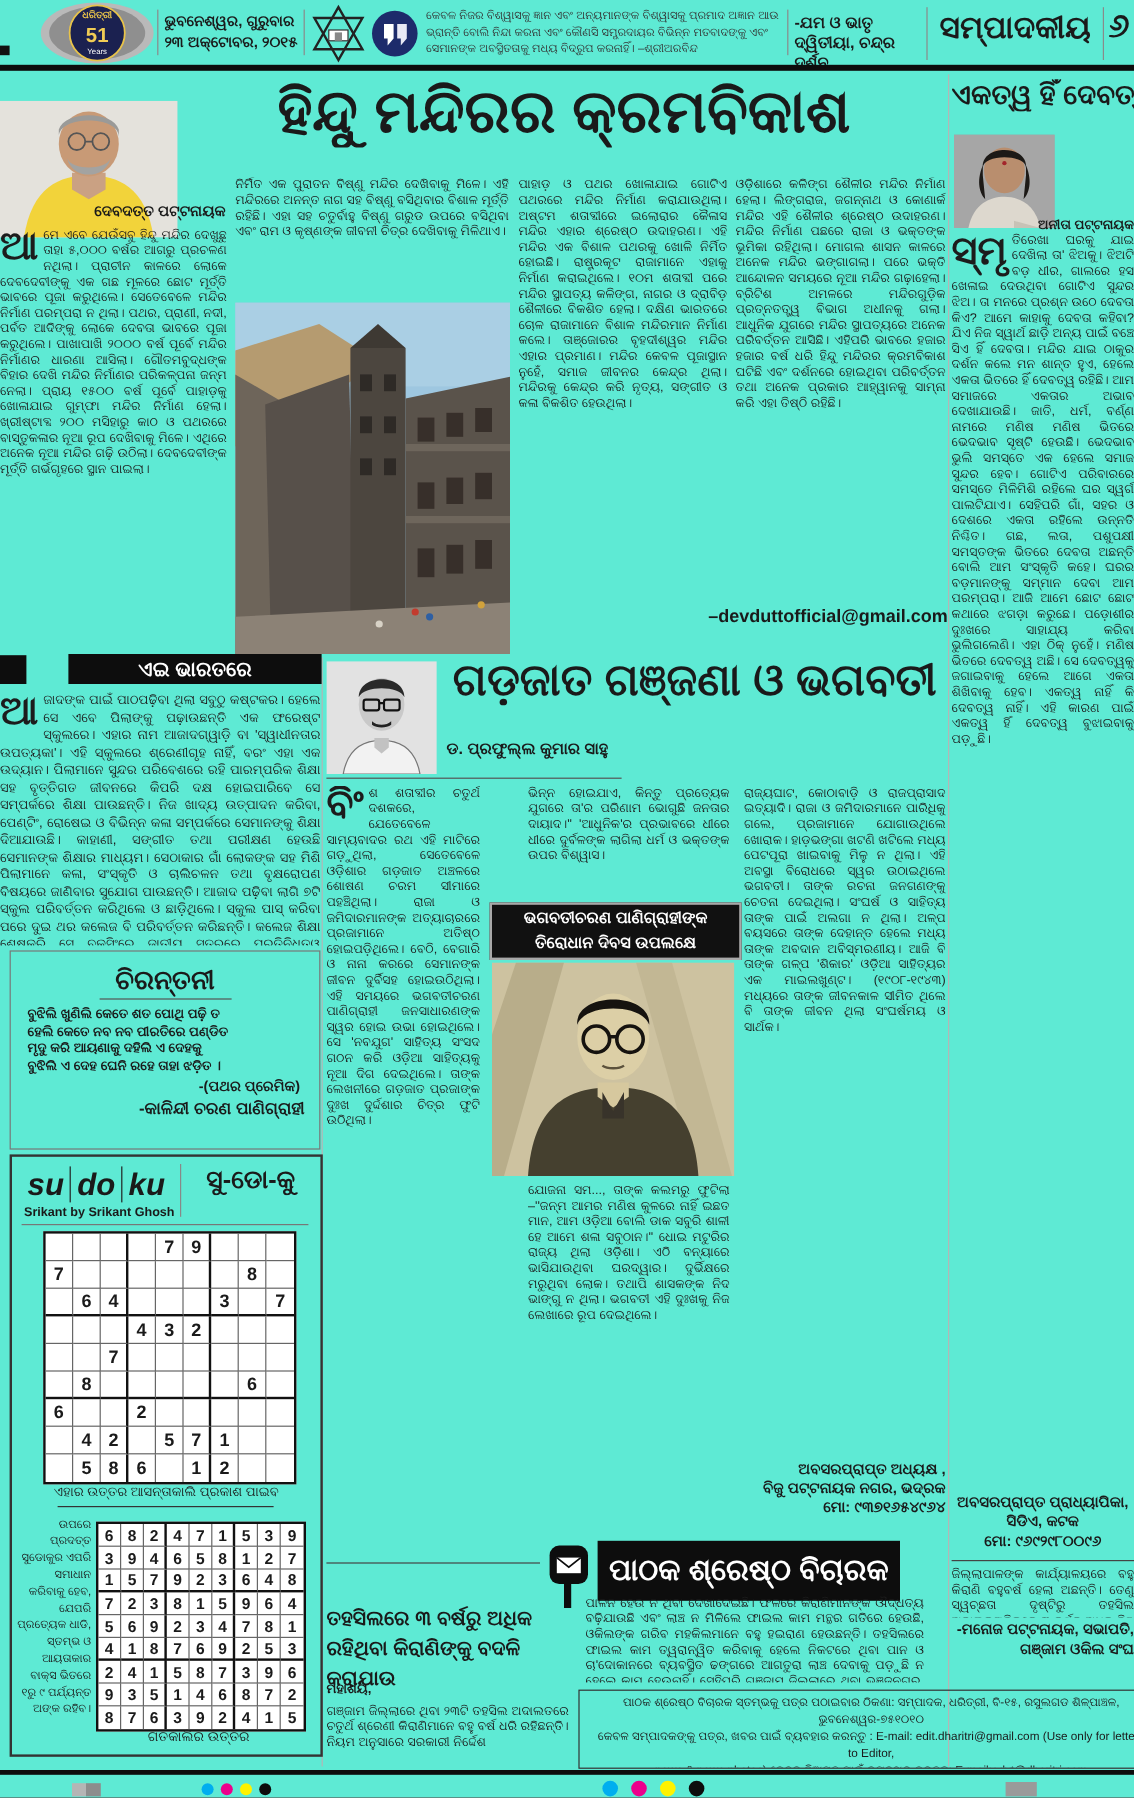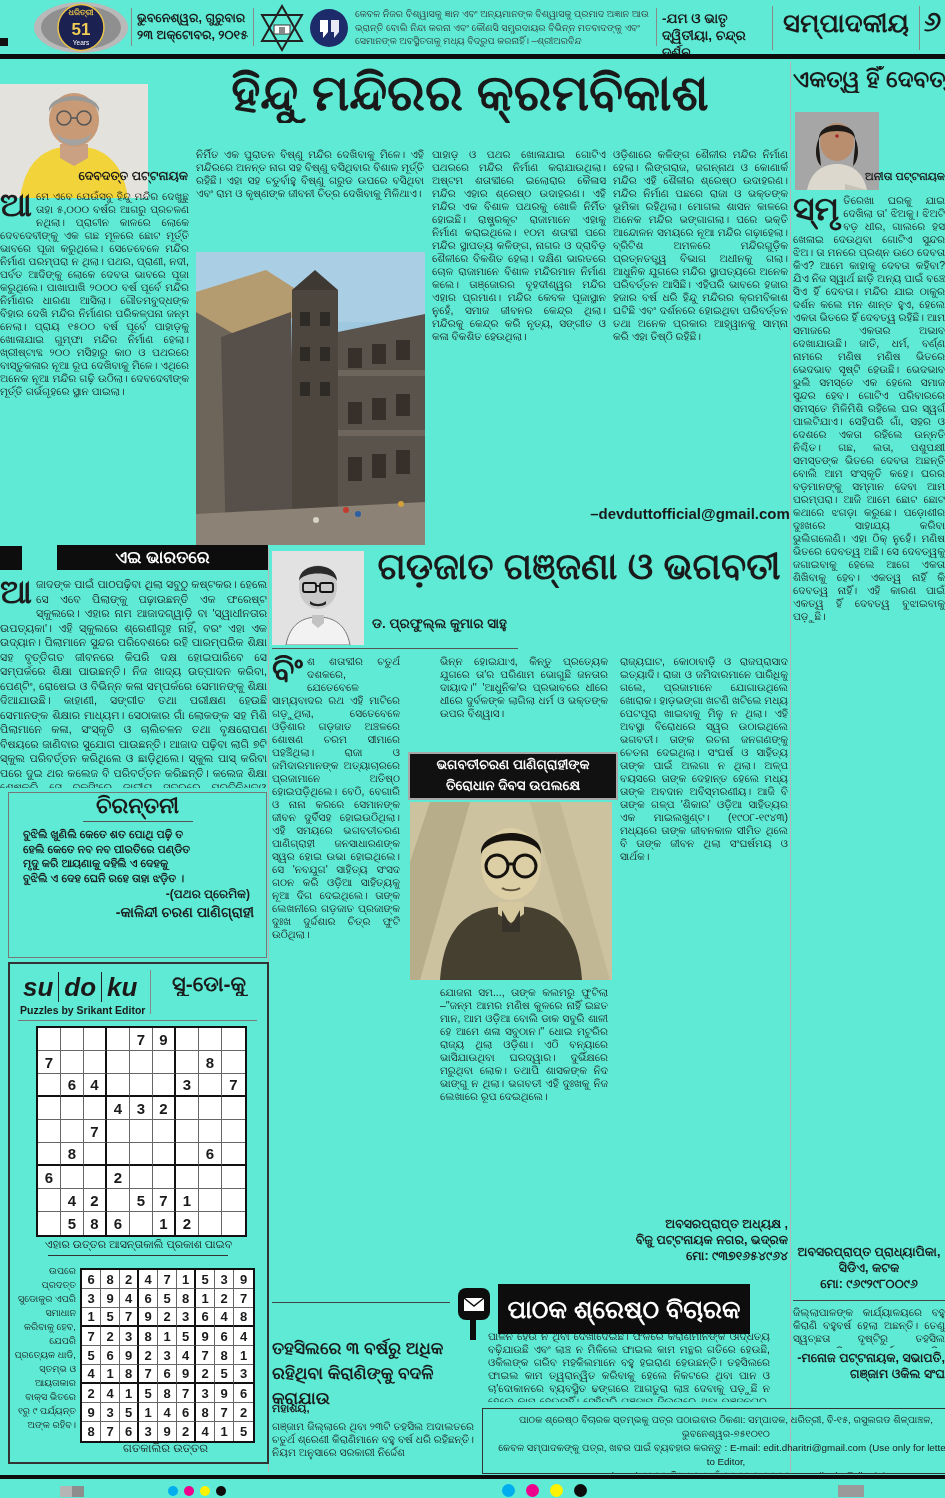--- a/index.html
+++ b/index.html
@@ -30,34 +30,34 @@
   #main-col1{left:0;top:190px;width:189px;height:352px;}
   #main-col2top{left:196px;top:148px;width:228px;height:101px;}
   #temple-photo{left:196px;top:252px;}
   #main-col3{left:432px;top:148px;width:174px;height:396px;}
   #main-col4{left:613px;top:148px;width:175px;height:352px;}
   #main-email{left:590px;top:505px;width:200px;font-weight:bold;font-size:15px;text-align:center;}
   
   #right-vrule{left:790px;top:62px;width:1px;height:1410px;background:#b5b5b5;}
   #right-headline{left:793px;top:66px;width:152px;font-size:23px;font-weight:bold;text-align:center;white-space:nowrap;overflow:hidden;}
   #anita-photo{left:795px;top:112px;}
-  #right-author{left:856px;top:170px;width:89px;font-weight:bold;font-size:11px;text-align:right;}
+  #right-author{left:856px;top:182px;width:89px;font-weight:bold;font-size:11px;text-align:right;}
   #right-body{left:793px;top:194px;width:152px;height:1048px;}
   #right-sign{left:793px;top:1244px;width:152px;text-align:center;}
   #right-divider{left:793px;top:1300px;width:152px;height:1px;background:#444;}
   #letters-right-body{left:793px;top:1306px;width:152px;height:42px;}
   #letters-right-sign{left:793px;top:1350px;width:152px;}
   
   #left-vrule{left:268px;top:548px;width:1px;height:924px;background:#b5b5b5;}
   #bharat-sq{left:0;top:546px;width:22px;height:24px;background:#0d0d0d;}
   #bharat-banner{left:57px;top:545px;width:211px;height:25px;background:#0d0d0d;color:#fff;
                  font-weight:bold;font-size:17px;text-align:center;line-height:25px;}
   #bharat-body{left:0;top:577px;width:267px;height:211px;font-size:11px;line-height:14.5px;}
   #chirantani-box{left:8px;top:792px;width:257px;height:164px;border:1px solid #777;}
-  #chir-title{margin-top:0;text-align:center;font-size:22px;font-weight:bold;}
+  #chir-title{margin-top:11px;text-align:center;font-size:22px;font-weight:bold;}
   #chir-hr{width:110px;height:1px;background:#555;margin:2px auto 5px auto;}
   #chir-poem{padding:0 14px;font-size:11px;line-height:14.5px;font-weight:bold;white-space:pre-line;}
   #chir-credit1{padding:2px 16px 0 0;text-align:right;font-weight:bold;font-size:12px;}
   #chir-credit2{padding:3px 12px 0 0;text-align:right;font-weight:bold;font-size:14px;}
   
   #sudoku-box{left:8px;top:962px;width:257px;height:498px;border:2px solid #333;}
   #sud-brand{position:absolute;left:8px;top:8px;font-size:26px;font-weight:bold;letter-spacing:0;}
   #sud-brand span{padding:0 5px;border-right:1.5px solid #222;font-style:italic;} #sud-brand span:last-child{border-right:none;}
   #sud-tagline{position:absolute;left:10px;top:40px;font-size:10.5px;font-weight:bold;}
   #sud-vdiv{position:absolute;left:140px;top:6px;width:1px;height:44px;background:#888;}
@@ -255,21 +255,21 @@
 ମୃଦୁ କରି ଆୟଣାକୁ ଦହିଲି ଏ ଦେହକୁ
 ବୁଝିଲି ଏ ଦେହ ଘେନି ରହେ ତାହା ଝଡ଼ିତ ।</div>
     <div id="chir-credit1">-(ପଥର ପ୍ରେମିକ)</div>
     <div id="chir-credit2">-କାଳିନ୍ଦୀ ଚରଣ ପାଣିଗ୍ରାହୀ</div>
   </div>
 
   <div class="abs" id="sudoku-box">
     <div id="sud-brand">
       <span>su</span><span>do</span><span>ku</span>
     </div>
-    <div id="sud-tagline">Puzzles by Srikant Editor</div>
+    <div id="sud-tagline">Srikant by Srikant Ghosh</div>
     <div id="sud-vdiv"></div>
     <div id="sud-title-odia">ସୁ-ଡୋ-କୁ</div>
     <div id="sud-hline"></div>
     <div id="sud-grid" class="sgrid">
         <div class="sud-cell"></div>
         <div class="sud-cell"></div>
         <div class="sud-cell br"></div>
         <div class="sud-cell"></div>
         <div class="sud-cell">7</div>
         <div class="sud-cell br">9</div>

